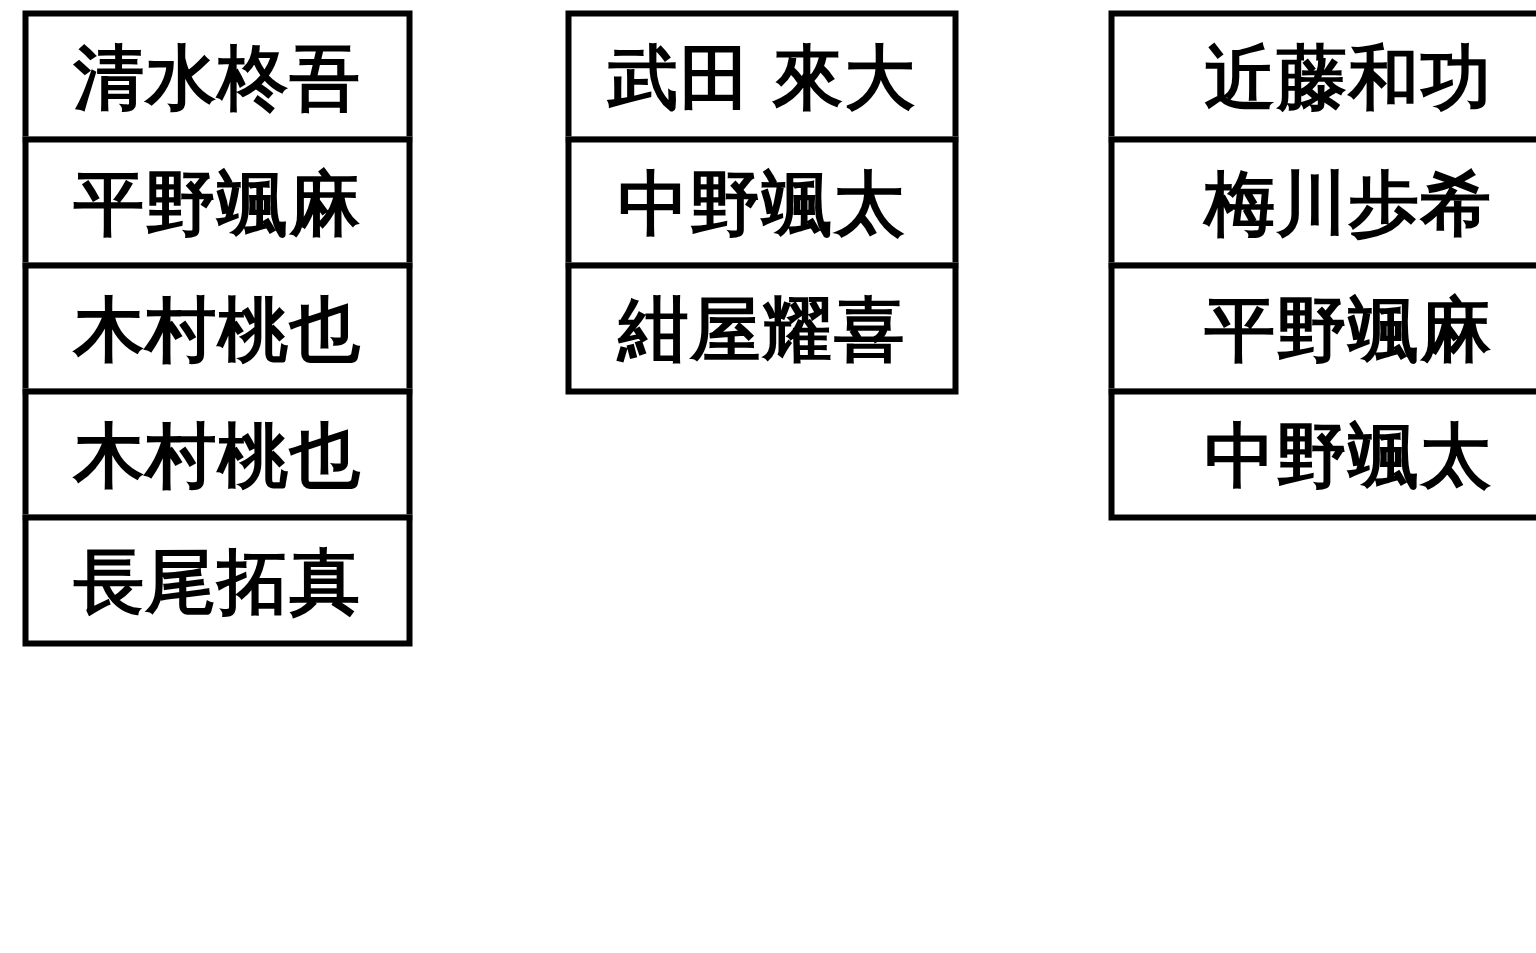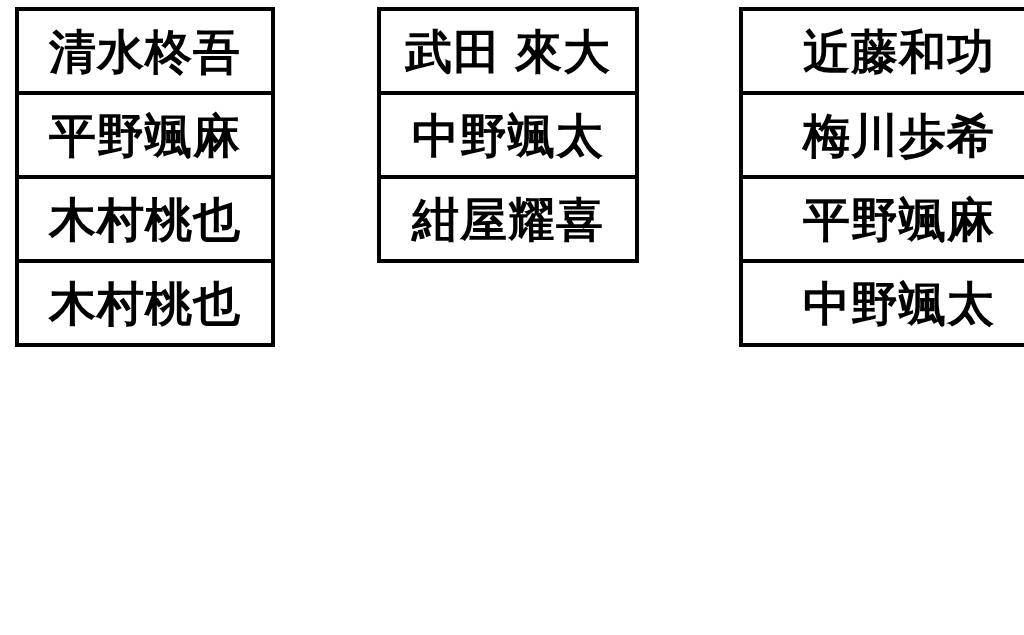--- a/index.html
+++ b/index.html
@@ -44,20 +44,21 @@
 </head>
 <body>
 
 <div class="canvas">
 
   <div class="name-col col-1">
     <div class="name-cell">清水柊吾</div>
     <div class="name-cell">平野颯麻</div>
     <div class="name-cell">木村桃也</div>
     <div class="name-cell">木村桃也</div>
+    <div class="name-cell">長尾拓真</div>
   </div>
 
   <div class="name-col col-2">
     <div class="name-cell">武田 來大</div>
     <div class="name-cell">中野颯太</div>
     <div class="name-cell">紺屋耀喜</div>
   </div>
 
   <div class="name-col col-3">
     <div class="name-cell">近藤和功</div>

